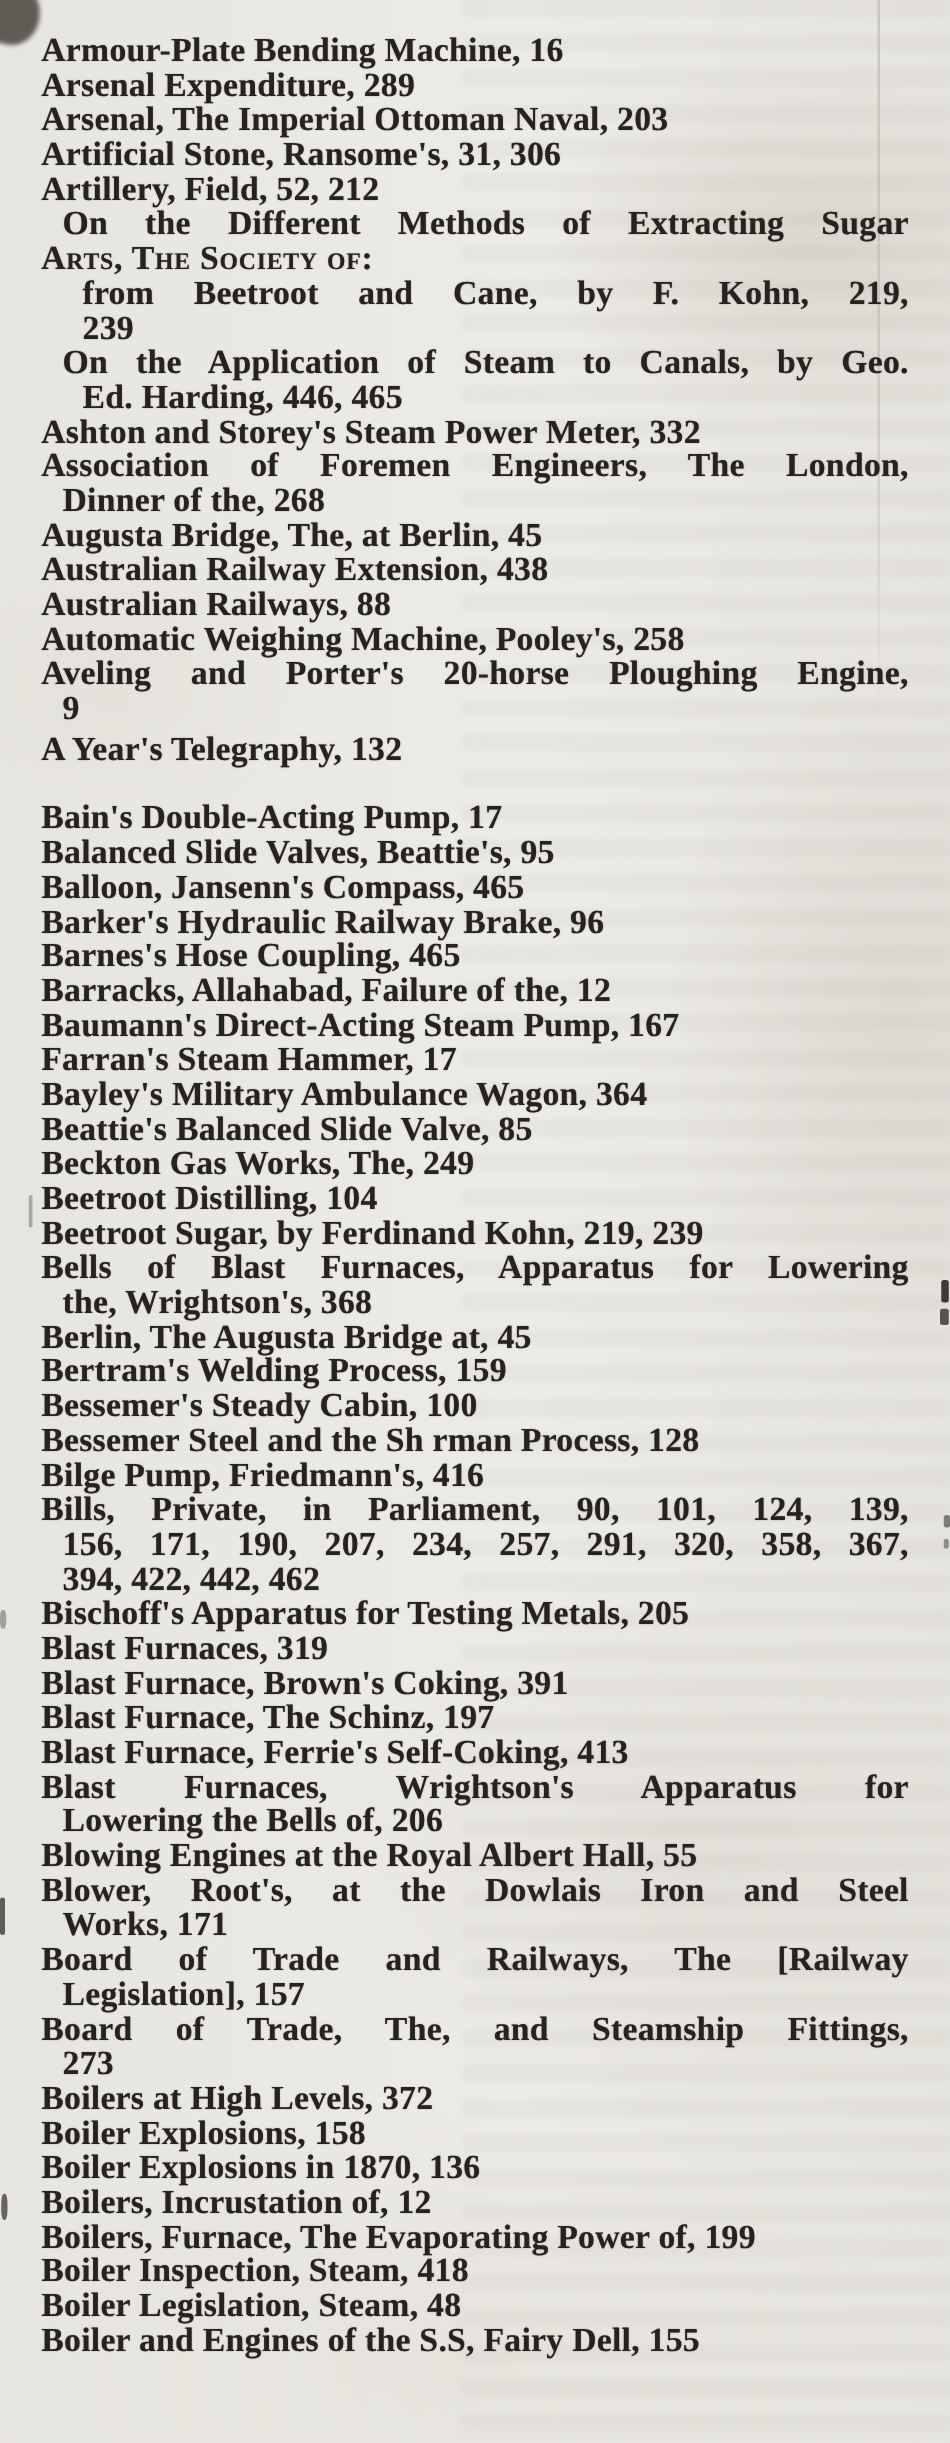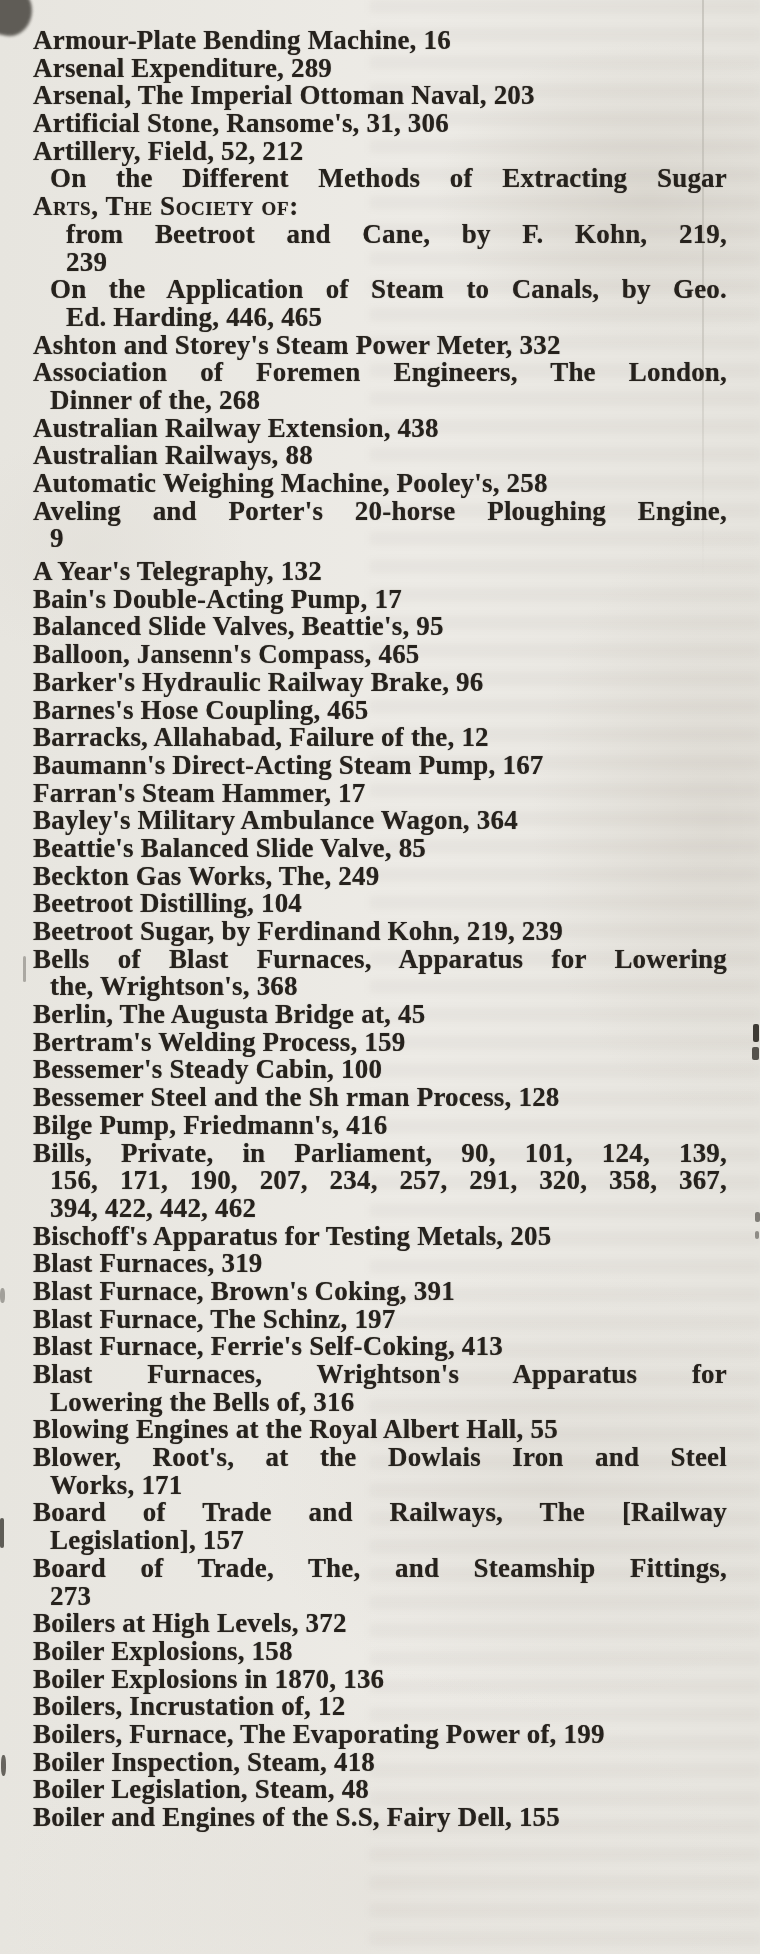--- a/index.html
+++ b/index.html
@@ -77,27 +77,28 @@
       <div class="line">Artillery, Field, 52, 212</div>
       <div class="line ind1 just">On the Different Methods of Extracting Sugar</div>
       <div class="line sc">Arts, The Society of:</div>
       <div class="line ind2 just">from Beetroot and Cane, by F. Kohn, 219,</div>
       <div class="line ind2">239</div>
       <div class="line ind1 just">On the Application of Steam to Canals, by Geo.</div>
       <div class="line ind2">Ed. Harding, 446, 465</div>
       <div class="line">Ashton and Storey's Steam Power Meter, 332</div>
       <div class="line just">Association of Foremen Engineers, The London,</div>
       <div class="line ind1">Dinner of the, 268</div>
+      <div class="line">Augusta Bridge, The, at Berlin, 45</div>
       <div class="line">Australian Railway Extension, 438</div>
       <div class="line">Australian Railways, 88</div>
       <div class="line">Automatic Weighing Machine, Pooley's, 258</div>
       <div class="line just">Aveling and Porter's 20-horse Ploughing Engine,</div>
       <div class="line ind1">9</div>
       <div class="line" style="margin-top: 5px; font-family: Liberation Serif, serif;">A Year's Telegraphy, 132</div>
-      <div class="line" style="">Bain's Double-Acting Pump, 17</div>
+      <div class="line" style="margin-top: 27px;">Bain's Double-Acting Pump, 17</div>
       <div class="line">Balanced Slide Valves, Beattie's, 95</div>
       <div class="line">Balloon, Jansenn's Compass, 465</div>
       <div class="line">Barker's Hydraulic Railway Brake, 96</div>
       <div class="line">Barnes's Hose Coupling, 465</div>
       <div class="line">Barracks, Allahabad, Failure of the, 12</div>
       <div class="line">Baumann's Direct-Acting Steam Pump, 167</div>
       <div class="line">Farran's Steam Hammer, 17</div>
       <div class="line">Bayley's Military Ambulance Wagon, 364</div>
       <div class="line">Beattie's Balanced Slide Valve, 85</div>
       <div class="line">Beckton Gas Works, The, 249</div>
@@ -112,21 +113,21 @@
       <div class="line">Bilge Pump, Friedmann's, 416</div>
       <div class="line just">Bills, Private, in Parliament, 90, 101, 124, 139,</div>
       <div class="line ind1 just">156, 171, 190, 207, 234, 257, 291, 320, 358, 367,</div>
       <div class="line ind1">394, 422, 442, 462</div>
       <div class="line">Bischoff's Apparatus for Testing Metals, 205</div>
       <div class="line">Blast Furnaces, 319</div>
       <div class="line">Blast Furnace, Brown's Coking, 391</div>
       <div class="line">Blast Furnace, The Schinz, 197</div>
       <div class="line">Blast Furnace, Ferrie's Self-Coking, 413</div>
       <div class="line just">Blast Furnaces, Wrightson's Apparatus for</div>
-      <div class="line ind1">Lowering the Bells of, 316</div>
+      <div class="line ind1">Lowering the Bells of, 206</div>
       <div class="line">Blowing Engines at the Royal Albert Hall, 55</div>
       <div class="line just">Blower, Root's, at the Dowlais Iron and Steel</div>
       <div class="line ind1">Works, 171</div>
       <div class="line just">Board of Trade and Railways, The [Railway</div>
       <div class="line ind1">Legislation], 157</div>
       <div class="line just">Board of Trade, The, and Steamship Fittings,</div>
       <div class="line ind1">273</div>
       <div class="line">Boilers at High Levels, 372</div>
       <div class="line">Boiler Explosions, 158</div>
       <div class="line">Boiler Explosions in 1870, 136</div>

